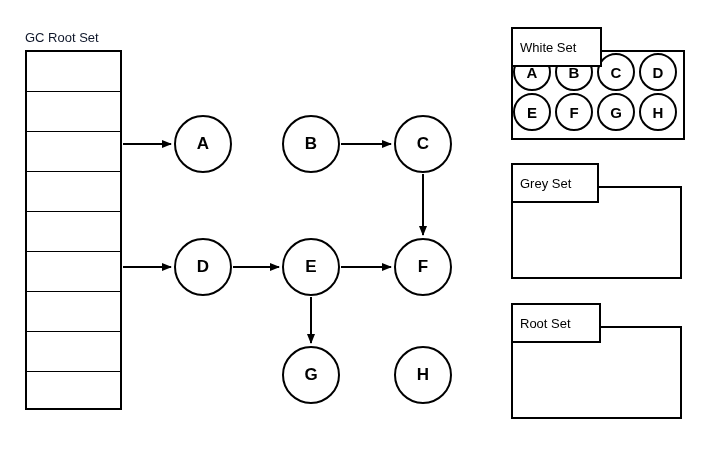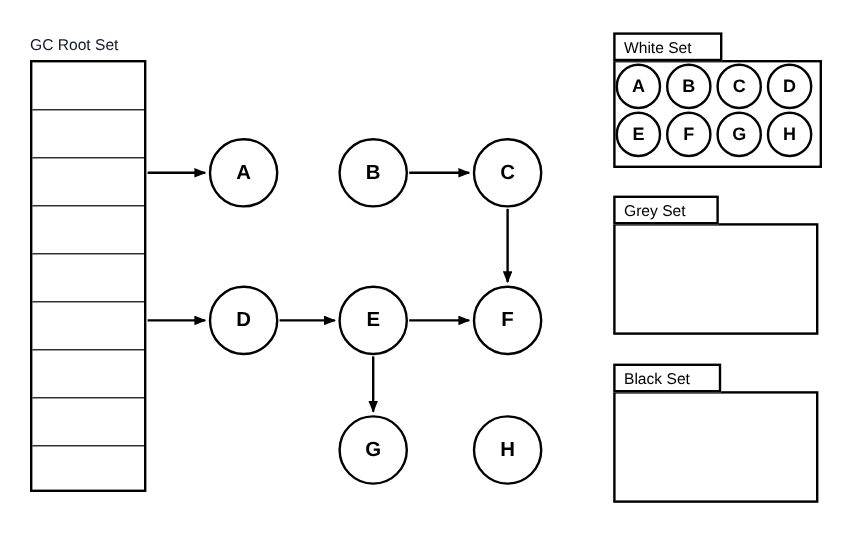--- a/index.html
+++ b/index.html
@@ -26,21 +26,21 @@
   
   .node{
     position:absolute;width:58px;height:58px;border-radius:50%;
     border:2px solid #000;box-sizing:border-box;background:#fff;
     display:flex;align-items:center;justify-content:center;
     font-size:17px;font-weight:bold;
   }
   
   .set-box{position:absolute;box-sizing:border-box;}
   .set-tab{
-    position:absolute;left:0;top:0;height:24px;
+    position:absolute;left:0;top:0;height:40px;
     border:2px solid #000;box-sizing:border-box;background:#fff;
     display:flex;align-items:center;padding:0 7px;
     font-size:13px;z-index:2;
   }
   .set-body{
     position:absolute;left:0;box-sizing:border-box;
     border:2px solid #000;background:#fff;
   }
   .chip-row{position:absolute;display:flex;}
   .chip{
@@ -114,15 +114,15 @@
     <div class="chip" style="margin-left:4px;">H</div>
   </div>
 </div>
 
 <div class="set-box" style="left:511px;top:163px;width:171px;height:116px;">
   <div class="set-tab" style="width:88px;text-align:right;">Grey Set</div>
   <div class="set-body" style="top:23px;width:171px;height:93px;"></div>
 </div>
 
 <div class="set-box" style="left:511px;top:303px;width:171px;height:116px;">
-  <div class="set-tab" style="width:90px;">Black Set</div>
+  <div class="set-tab" style="width:90px;">Root Set</div>
   <div class="set-body" style="top:23px;width:171px;height:93px;"></div>
 </div>
 
 </body></html>

